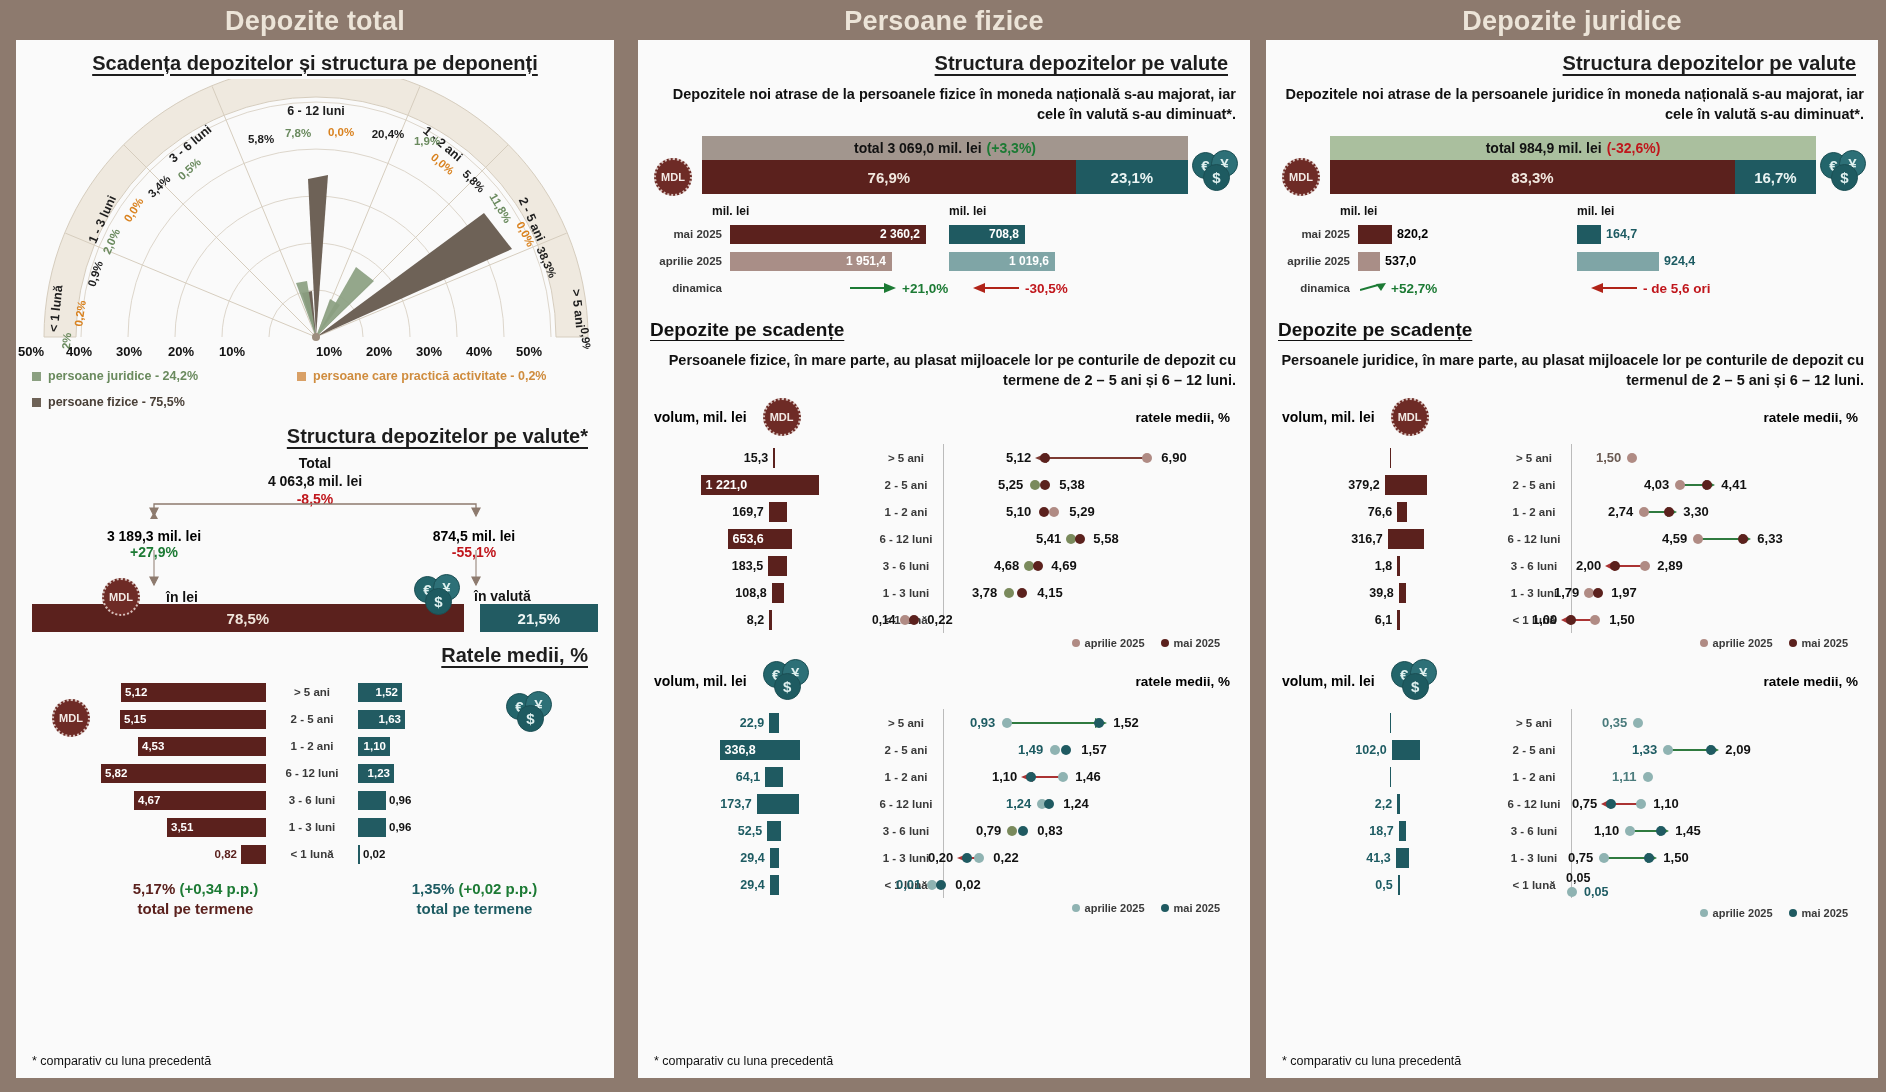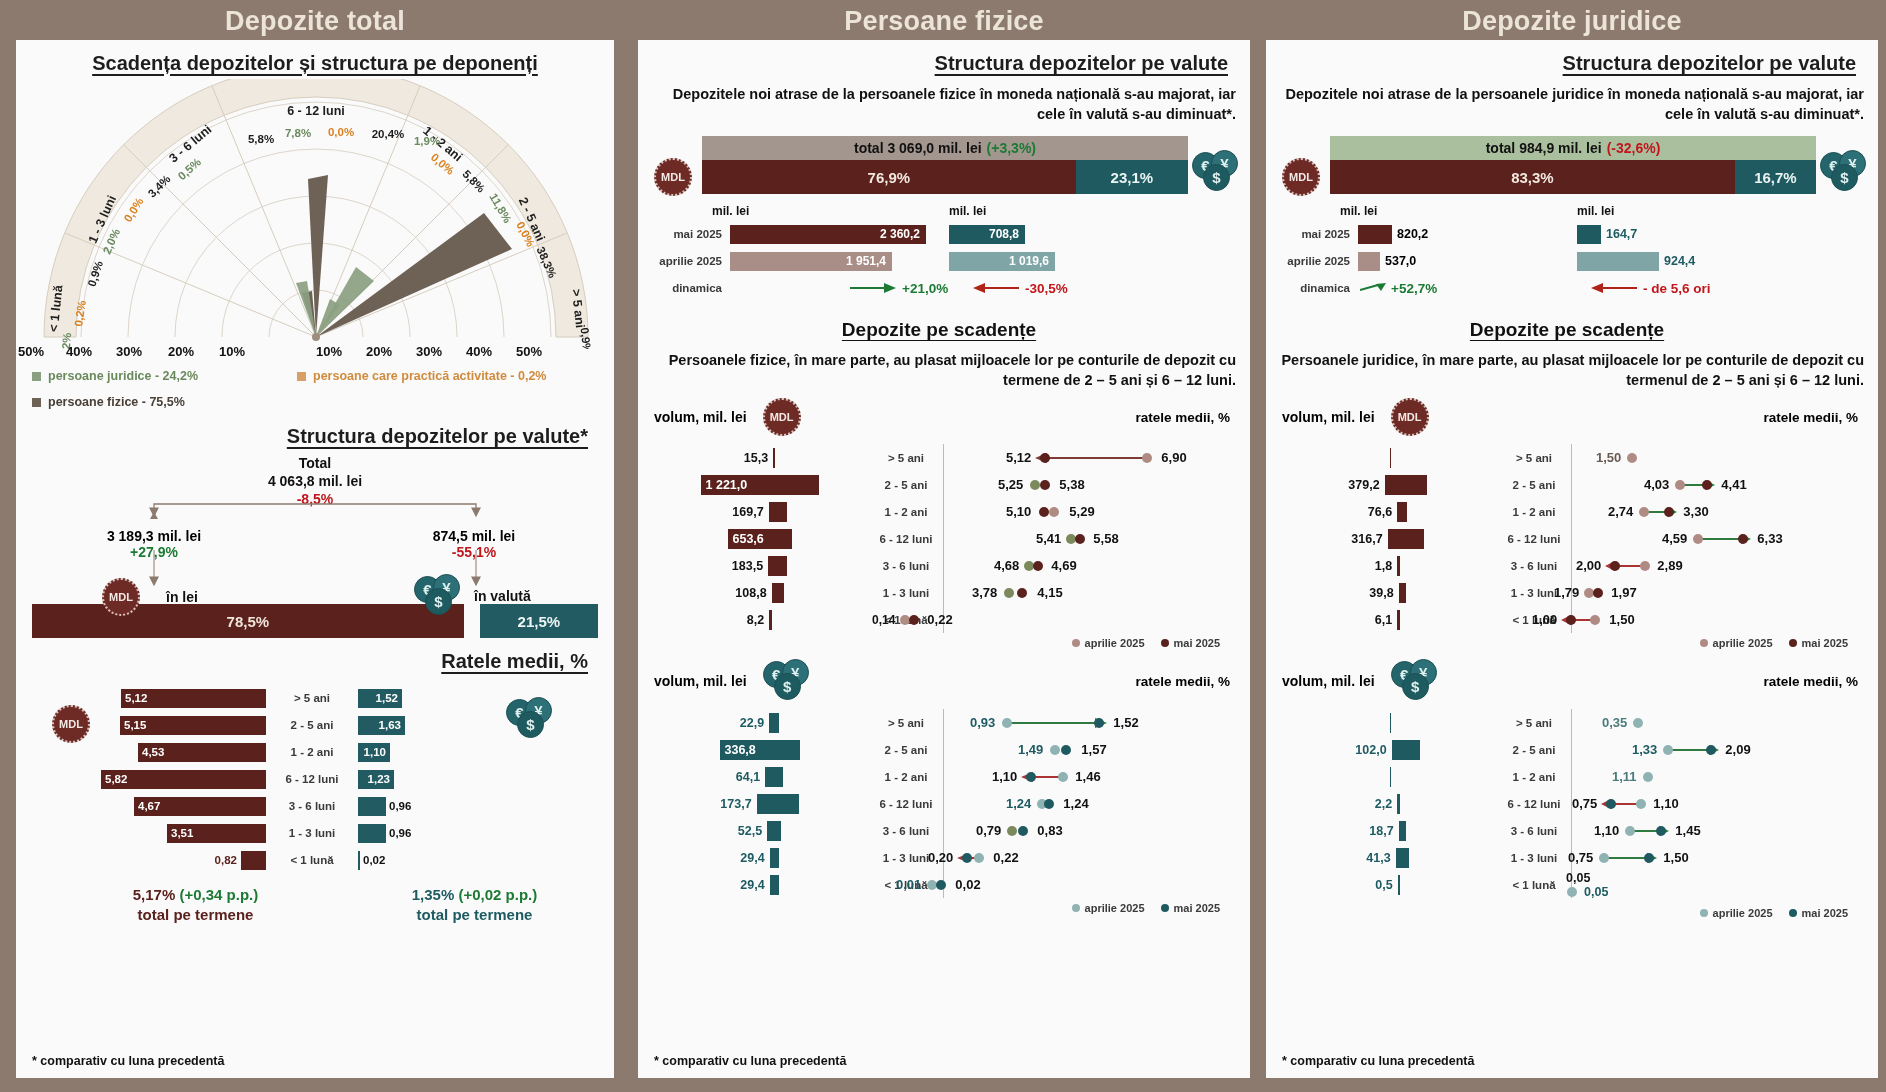--- a/index.html
+++ b/index.html
@@ -55,42 +55,42 @@
   .fx { position:relative; width:52px; height:40px; }
   .fx span {
     position:absolute;width:27px;height:27px;border-radius:50%;
     background:#23656b;border:1.5px solid #1b4f54;color:#dff0ef;
     font-size:15px;font-weight:bold;display:flex;align-items:center;justify-content:center;
   }
   .fx .e { left:0; top:0; }
   .fx .y { left:19px; top:-2px; background:#2d7077; }
   .fx .d { left:11px; top:12px; background:#1e5b61; }
 
-  .splitbar { display:flex; height:34px; margin:0 16px;gap:16px; }
+  .splitbar { display:flex; height:28px; margin:0 16px;gap:16px; }
   .splitbar .a { background:#5b211d; color:#f0e6dc; }
   .splitbar .b { background:#225b62; color:#eef6f5; }
   .splitbar div { display:flex; align-items:center; justify-content:center; font-size:15px; font-weight:bold; }
 
   
   .rates { margin:10px 0 0 0; }
   .rrow { display:flex; align-items:center; height:22px; margin-bottom:5px; }
   .rleft { flex:0 0 250px; display:flex; justify-content:flex-end; align-items:center; position:relative; }
   .rbar { height:19px; background:#5b211d; display:flex; align-items:center; }
   .rbar span { color:#fff; font-size:11.5px; font-weight:bold; padding-left:4px; }
   .rcat { flex:0 0 92px; text-align:center; font-size:11.5px; font-weight:bold; color:#3a3a3a; }
   .rright { flex:1; display:flex; align-items:center; }
   .tbar { height:19px; background:#225b62; display:flex; align-items:center; justify-content:flex-end; }
   .tbar span { color:#fff; font-size:11.5px; font-weight:bold; padding-right:4px; }
   .tout { color:#111; font-size:11.5px; font-weight:bold; padding-left:3px; }
 
   .totals { display:flex; margin-top:14px; }
   .totals > div { flex:1; text-align:center; font-size:15px; font-weight:bold; line-height:1.3; }
   .tbrown { color:#5b211d; }
   .tteal { color:#1d5b62; }
-  .foot { position:absolute; left:16px; bottom:10px; font-size:12.5px; font-weight:bold; color:#111; }
+  .foot { position:absolute; left:16px; bottom:10px; font-size:12.5px; font-weight:normal; color:#111; }
 
   
   .totalbar { margin:12px 14px 0 64px; }
   .tb-top { height:24px; display:flex; align-items:center; justify-content:center; font-size:14px; font-weight:bold; color:#111; }
   .tb-split { display:flex; height:34px; }
   .tb-split .mdl { background:#5b211d; color:#f2e8df; }
   .tb-split .val { background:#1f5a61; color:#eaf4f3; }
   .tb-split div { display:flex; align-items:center; justify-content:center; font-size:15px; font-weight:bold; }
   .twocol { display:flex; margin-top:10px; padding:0 10px 0 20px; }
   .twocol > div { flex:1; }
@@ -109,21 +109,21 @@
   .vval { font-size:12.5px; font-weight:bold; color:#111; padding-right:5px; }
   .vbar { height:20px; }
   .vcat { flex:0 0 74px; text-align:center; font-size:11.5px; font-weight:bold; color:#3a3a3a; }
   .sep { width:1px; background:#bbb; align-self:stretch; }
 
   .dumb { position:relative; height:27px; display:flex; align-items:center; }
   .dleft { font-size:13px; font-weight:bold; color:#111; }
   .dright { font-size:13px; font-weight:bold; color:#111; }
   .legend2 { display:flex; justify-content:flex-end; gap:16px; font-size:11px; font-weight:bold; color:#3a3a3a; margin:6px 18px 0 0; }
   .legend2 span.d { width:8px;height:8px;border-radius:50%;display:inline-block;margin-right:5px; }
-  .secthdr { text-align:center; font-size:19px; font-weight:bold; text-decoration:underline; text-underline-offset:4px; padding:16px 22px 0 12px; color:#111; }
+  .secthdr { text-align:left; font-size:19px; font-weight:bold; text-decoration:underline; text-underline-offset:4px; padding:16px 22px 0 12px; color:#111; }
   .volhdr { display:flex; align-items:center; padding:8px 0 0 16px; font-size:14px; font-weight:bold; }
   .rathdr { font-size:13.5px; font-weight:bold; text-align:right; padding-right:20px; }
 </style>
 </head>
 <body>
 
 <div class="wrap">
 
   <div class="col col-l">
     <div class="ptitle">Depozite total</div>

